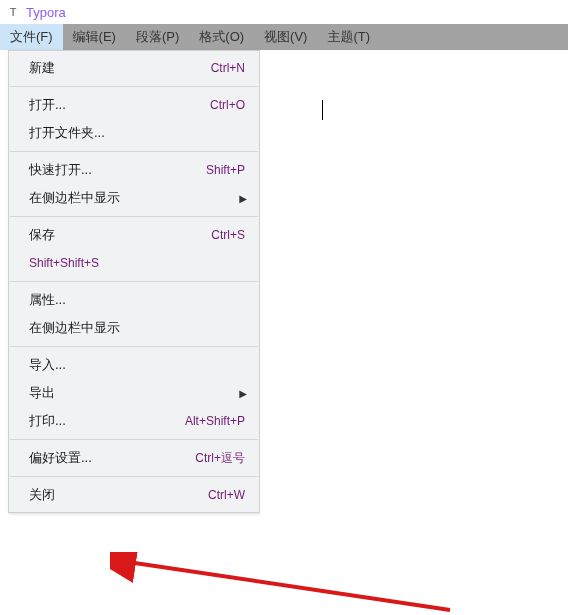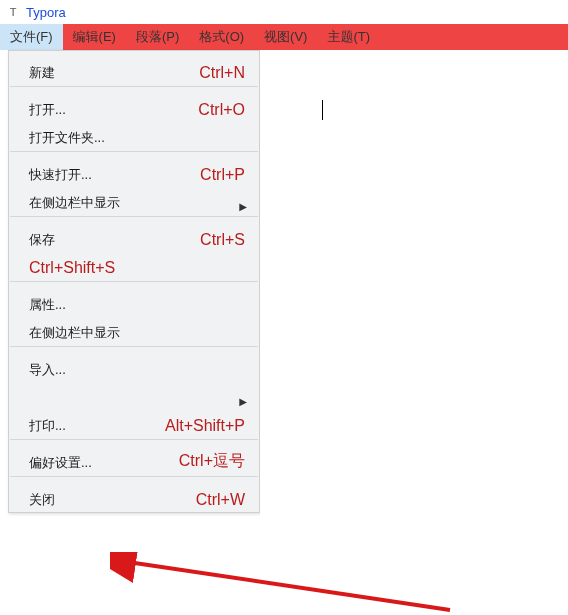--- a/index.html
+++ b/index.html
@@ -24,28 +24,28 @@
       width: 14px;
       height: 14px;
       display: inline-flex;
       align-items: center;
       justify-content: center;
       font-size: 11px;
       color: #555;
       font-weight: 500;
     }
     .app-title {
-      color: #1d4ed8;
+      color: #8b5cf6;
       font-size: 13px;
     }
     .menu-bar {
       height: 26px;
       display: flex;
       align-items: center;
-      background: #ef4444;
+      background: #a3a3a3;
     }
     .menu-item {
       padding: 4px 10px;
       color: #333;
       cursor: default;
     }
     .menu-item.active {
       background: #cce4f7;
     }
     .dropdown {
@@ -54,33 +54,33 @@
       left: 8px;
       width: 252px;
       background: #f1f2f3;
       border: 1px solid #d0d0d0;
       box-shadow: 1px 1px 3px rgba(0,0,0,0.15);
       padding: 3px 0;
     }
     .dropdown-item {
       height: 28px;
       display: flex;
-      align-items: flex-end;
+      align-items: center;
       padding: 0 14px 0 20px;
       color: #1a1a1a;
       cursor: default;
       position: relative;
       gap: 11px;
     }
     .dropdown-label {
       flex: 1;
     }
     .dropdown-shortcut {
-      color: #b91c1c;
-      font-size: 16px;
+      color: #701a75;
+      font-size: 12px;
     }
     .dropdown-arrow {
       position: absolute;
       right: 12px;
       font-size: 10px;
       color: #333;
     }
     .dropdown-sep {
       height: 1px;
       background: #d5d6d8;
@@ -133,46 +133,47 @@
   <div class="dropdown-item">
     <span class="dropdown-label">打开...</span>
     <span class="dropdown-shortcut">Ctrl+O</span>
   </div>
   <div class="dropdown-item">
     <span class="dropdown-label">打开文件夹...</span>
   </div>
   <div class="dropdown-sep"></div>
   <div class="dropdown-item">
     <span class="dropdown-label">快速打开...</span>
-    <span class="dropdown-shortcut">Ctrl+P</span>
+    <span class="dropdown-shortcut">Shift+P</span>
   </div>
   <div class="dropdown-item">
     <span class="dropdown-label">在侧边栏中显示</span>
     <span class="dropdown-arrow">▶</span>
   </div>
   <div class="dropdown-sep"></div>
   <div class="dropdown-item">
     <span class="dropdown-label">保存</span>
     <span class="dropdown-shortcut">Ctrl+S</span>
   </div>
   <div class="dropdown-item">
-    <span class="dropdown-shortcut">Ctrl+Shift+S</span>
+    <span class="dropdown-shortcut">Shift+Shift+S</span>
   </div>
   <div class="dropdown-sep"></div>
   <div class="dropdown-item">
     <span class="dropdown-label">属性...</span>
   </div>
   <div class="dropdown-item">
     <span class="dropdown-label">在侧边栏中显示</span>
   </div>
   <div class="dropdown-sep"></div>
   <div class="dropdown-item">
     <span class="dropdown-label">导入...</span>
   </div>
   <div class="dropdown-item">
+    <span class="dropdown-label">导出</span>
     <span class="dropdown-arrow">▶</span>
   </div>
   <div class="dropdown-item">
     <span class="dropdown-label">打印...</span>
     <span class="dropdown-shortcut">Alt+Shift+P</span>
   </div>
   <div class="dropdown-sep"></div>
   <div class="dropdown-item">
     <span class="dropdown-label">偏好设置...</span>
     <span class="dropdown-shortcut">Ctrl+逗号</span>

